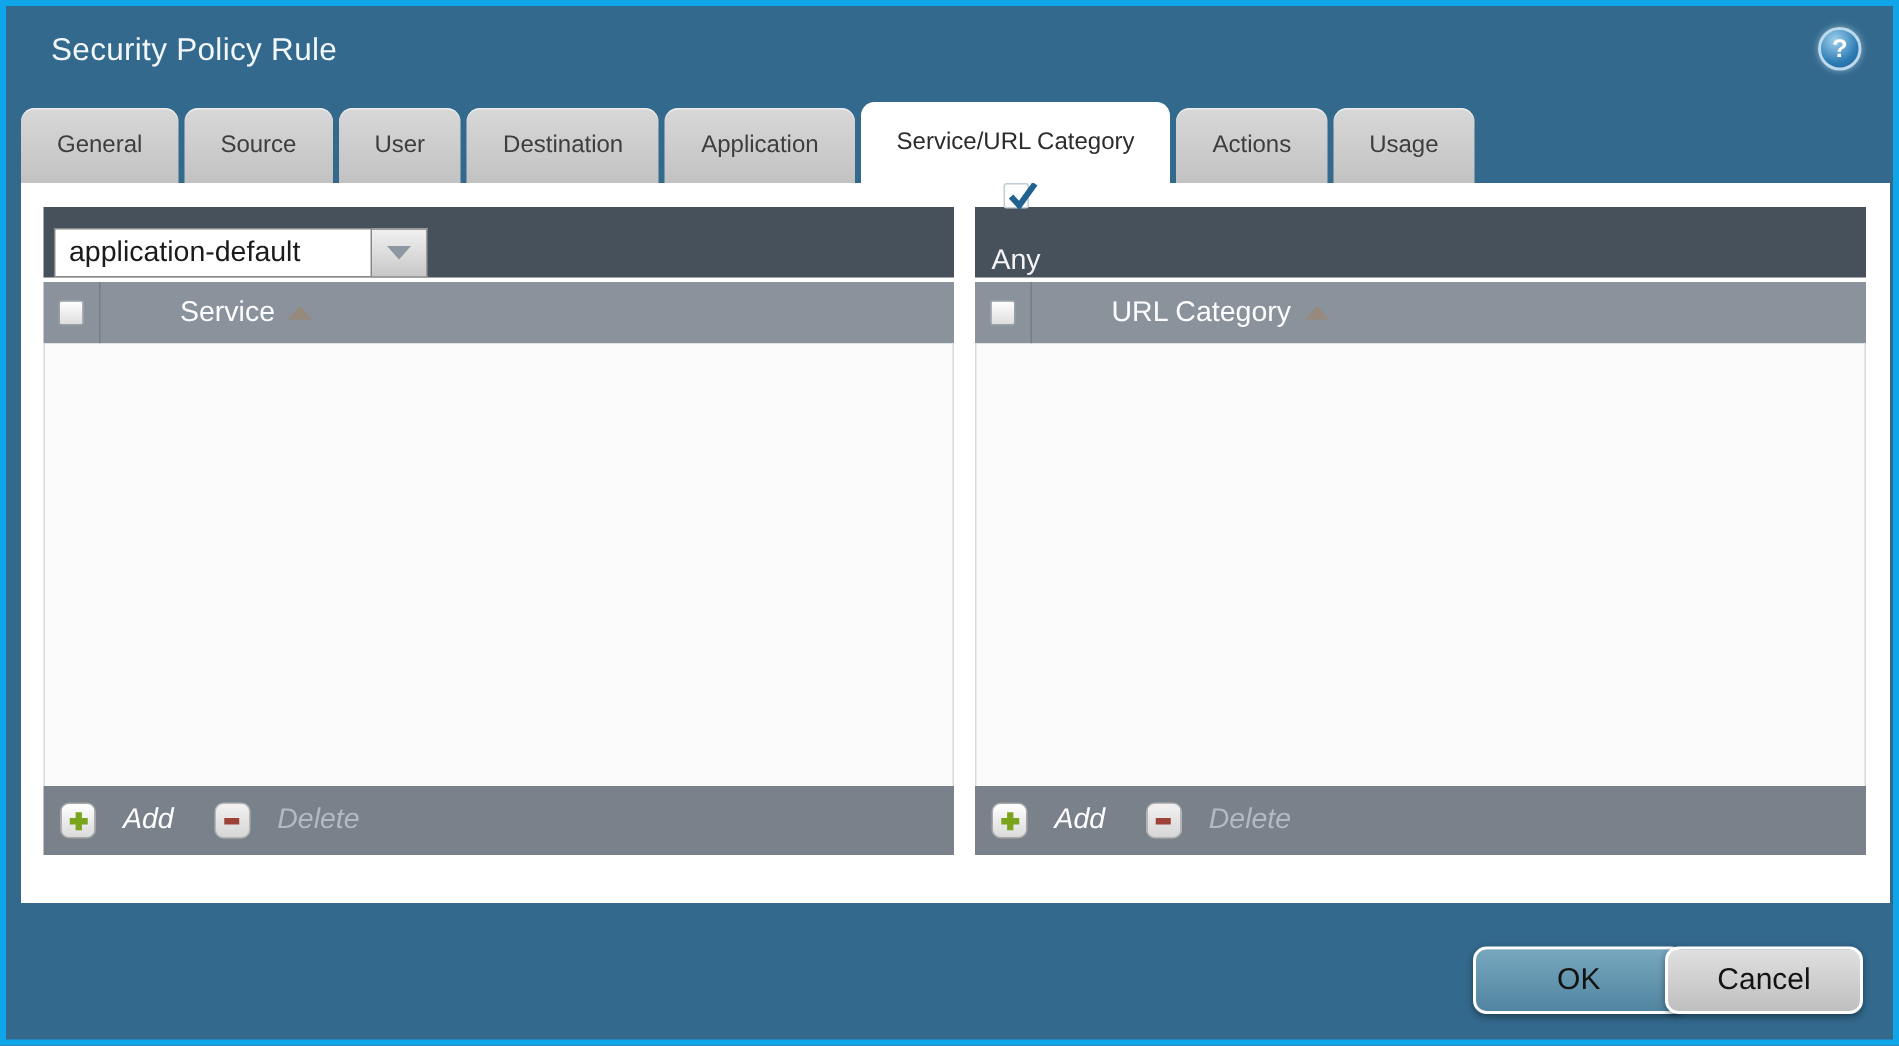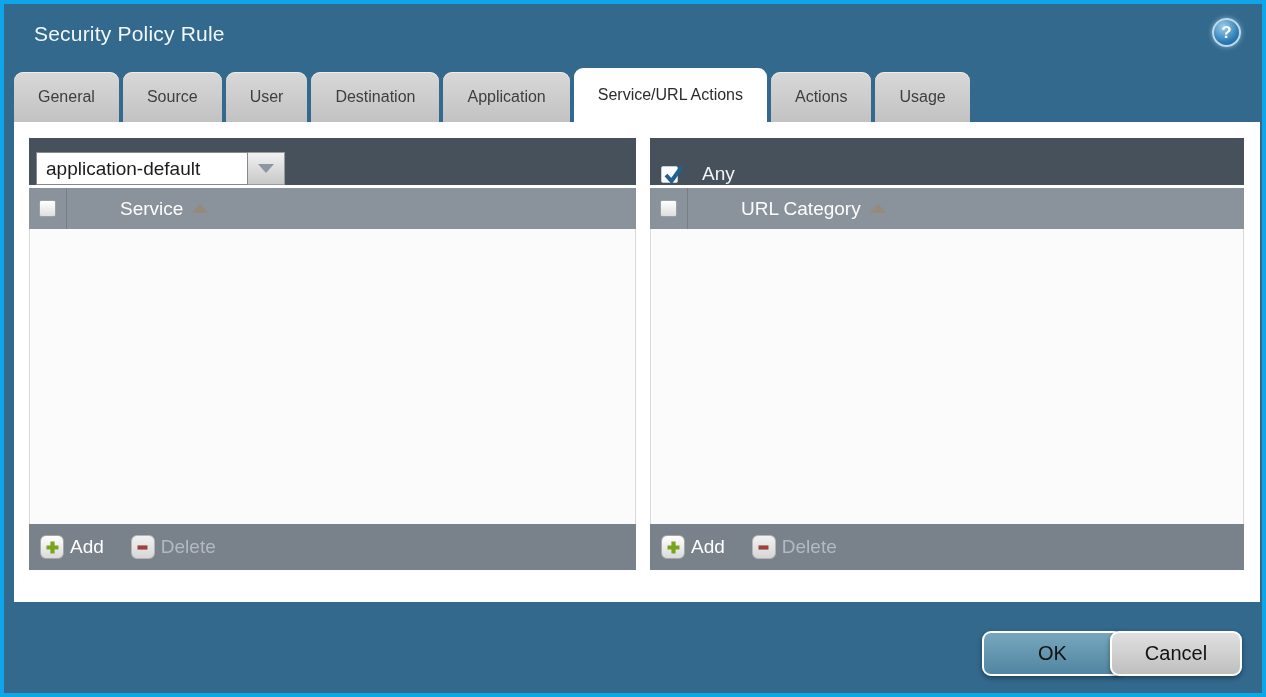--- a/index.html
+++ b/index.html
@@ -81,21 +81,21 @@
     background:linear-gradient(#f1f1f1,#c8c8c8);
     border:1px solid #9b9b9b; border-left:none;
     display:flex; align-items:center; justify-content:center;
   }
   .tri-down {
     width:0; height:0;
     border-left:8px solid transparent; border-right:8px solid transparent;
     border-top:9px solid #8d97a1;
   }
   
-  .any-row { display:flex; align-items:center; gap:24px; padding-left:4px; }
+  .any-row { display:flex; align-items:center; gap:24px; padding-left:4px;flex-direction:column; }
   .any-label { color:#f2f4f6; font-size:19px; }
   
   .cb {
     width:17px; height:17px; border-radius:2px;
     background:linear-gradient(#ffffff,#dedede);
     border:1px solid #99a1a8;
     position:relative; cursor:pointer; flex:0 0 auto;
   }
   .cb.checked { background:#fdfdfd; border-color:#c3cdd4; }
   .cb.checked svg { position:absolute; left:0px; top:-4px; }
@@ -123,22 +123,22 @@
     flex:1 1 auto;
     background:#fbfbfb;
     border-left:1px solid #d9d9d9; border-right:1px solid #d9d9d9;
   }
   .grid-footer {
     height:46px; flex:0 0 46px;
     background:#79828b;
     display:flex; align-items:center; gap:27px; padding:0 11px;
   }
   .tool-btn {
-    display:flex; align-items:center; gap:6px;
-    font-size:19px; color:#fff; cursor:pointer;
+    display:flex; align-items:center; gap:18px;
+    font-size:19px; color:#fff; cursor:pointer;font-style:italic;
   }
   .tool-btn.disabled { color:#b2bac0; cursor:default; }
   .tool-icon {
     width:24px; height:24px; border-radius:6px;
     background:linear-gradient(#ffffff,#dadada);
     border:1px solid #a6a6a6;
     display:flex; align-items:center; justify-content:center;
   }
   .tool-btn.disabled .tool-icon {
     background:linear-gradient(#f2f2f2,#d6d6d6);
@@ -163,21 +163,21 @@
 
   <div class="title">Security Policy Rule</div>
   <div class="help">?</div>
 
   <div class="tabs">
     <div class="tab">General</div>
     <div class="tab">Source</div>
     <div class="tab">User</div>
     <div class="tab">Destination</div>
     <div class="tab">Application</div>
-    <div class="tab active">Service/URL Actions</div>
+    <div class="tab active">Service/URL Category</div>
     <div class="tab">Actions</div>
     <div class="tab">Usage</div>
   </div>
 
   <div class="content">
 
     <div class="panel panel-left">
       <div class="panel-top">
         <div class="combo">
           <div class="combo-value">application-default</div>

